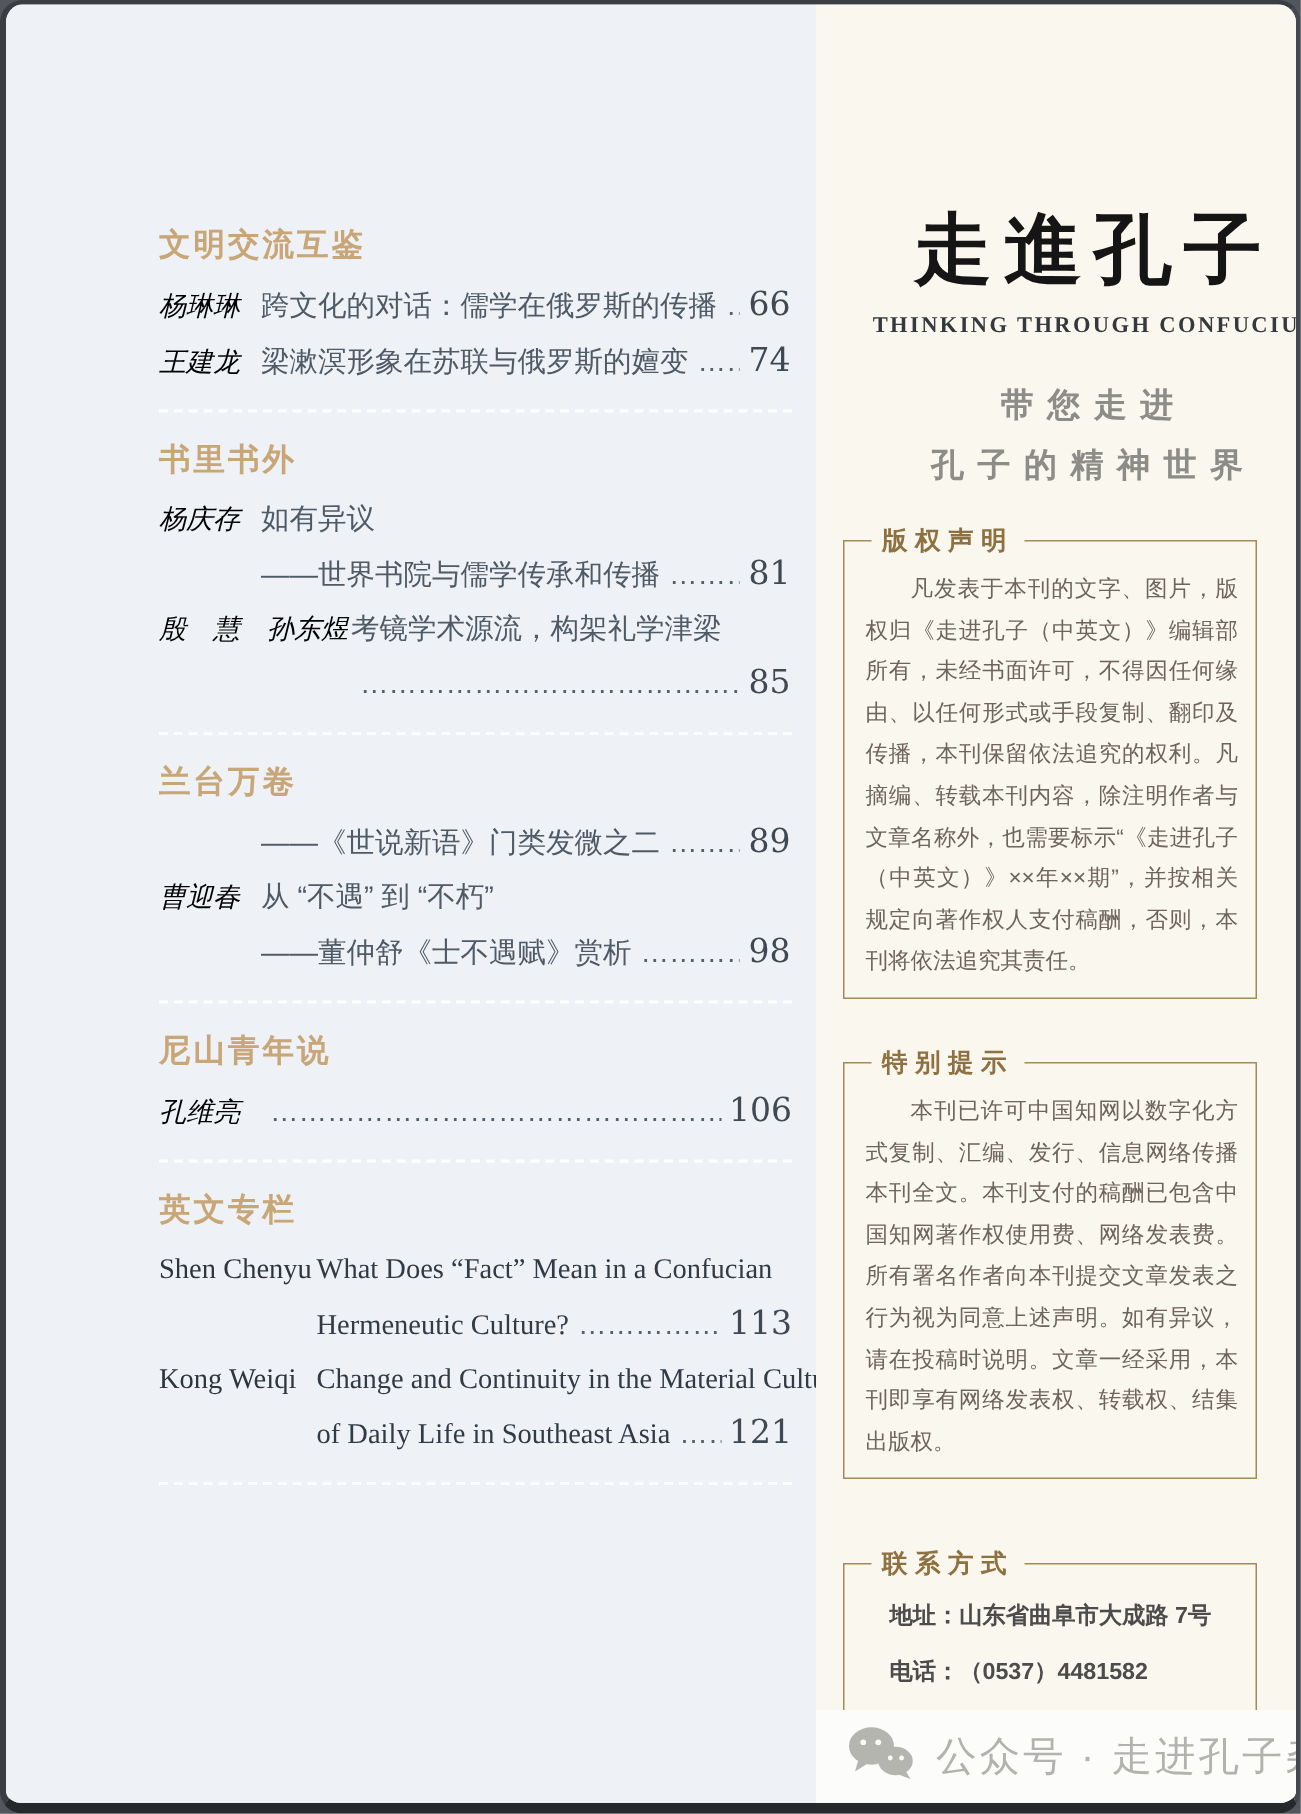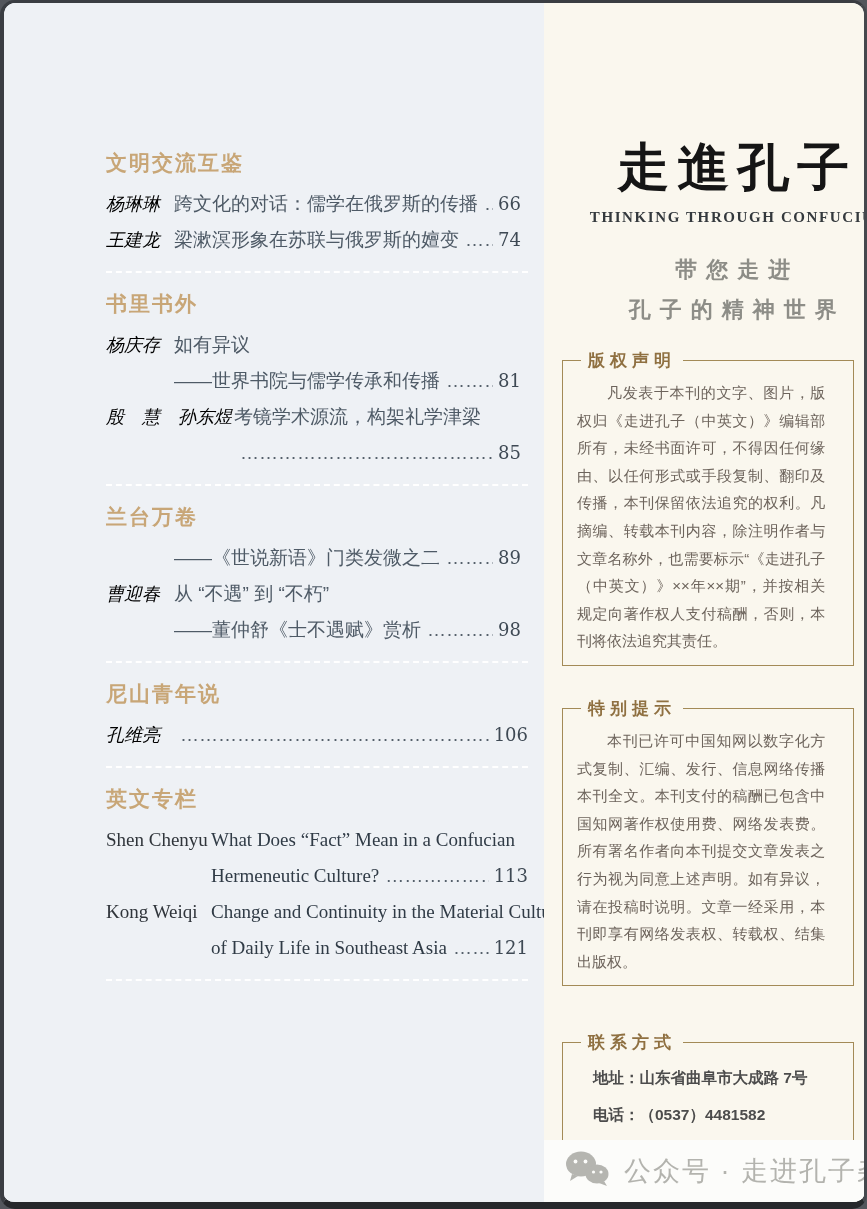--- a/index.html
+++ b/index.html
@@ -12,28 +12,28 @@
   .toc-section{padding-bottom:13px;margin-bottom:17px;border-bottom:2px dashed rgba(255,255,255,0.95);}
   .toc-heading{color:#c8a677;font-size:21px;font-weight:bold;letter-spacing:2px;margin:0 0 9px 0;}
   .toc-row{display:flex;align-items:baseline;line-height:36px;font-size:19px;color:#4e5a66;}
   .author{font-family:"DejaVu Serif",serif;font-style:italic;font-size:18px;color:#000000;flex:none;}
   .w68{width:68px;} .w128{width:128px;} .w105{width:105px;}
   .ind68{padding-left:68px;} .ind128{padding-left:128px;} .ind105{padding-left:105px;}
   .title{white-space:nowrap;flex:none;}
   .en .title{font-family:"Liberation Serif",serif;color:#303b46;}
   .en .author{font-family:"Liberation Serif",serif;font-style:normal;font-size:19px;color:#30353b;}
   .dots{flex:1 1 auto;overflow:hidden;white-space:nowrap;color:#55606b;margin:0 5px 0 6px;}
-  .pagenum{flex:none;min-width:30px;text-align:left;color:#3e4954;font-family:"DejaVu Serif",serif;font-size:18px;}
+  .pagenum{flex:none;min-width:30px;text-align:center;color:#3e4954;font-family:"DejaVu Serif",serif;font-size:22px;}
   
   .right-page{flex:1;background:#faf7ee;position:relative;}
   .masthead{text-align:center;margin-top:138px;}
   .logo{font-family:"DejaVu Serif",serif;font-weight:bold;font-size:52px;color:#151515;letter-spacing:8px;line-height:1;}
   .subtitle{margin-top:16px;font-family:"Liberation Serif",serif;font-weight:bold;font-size:15px;letter-spacing:1.6px;color:#34393d;}
   .tagline{margin-top:24px;color:#8d8d87;font-weight:bold;font-size:22px;letter-spacing:9px;line-height:40px;}
-  .gold-box{position:relative;border:1px solid #a38a57;margin:30px 76px 0 18px;padding:13px 26px 8px 12px;}
+  .gold-box{position:relative;border:1px solid #a38a57;margin:30px 76px 0 18px;padding:13px 10px 8px 12px;}
   .box-title{position:absolute;top:-12px;left:18px;background:#faf7ee;padding:0 7px;
              color:#8f7041;font-weight:bold;font-size:17px;letter-spacing:5px;white-space:nowrap;}
   .box-body{font-size:15px;line-height:1.84;color:#6d645c;text-align:justify;text-indent:2em;margin:5px 2px 2px 2px;}
   .box-copyright{margin-top:30px;} .box-notice{margin-top:42px;} .box-contact{margin-top:56px;}
   .contact-body{padding:4px 0 6px 18px;line-height:2.35;font-size:15.5px;font-weight:bold;color:#4c4c4c;}
   .contact-line{white-space:nowrap;}
   .contact-email{font-family:"Liberation Serif",serif;font-weight:normal;color:#6b6b66;}
   
   .watermark{position:absolute;left:0;right:0;bottom:0;height:62px;background:#fcfcfa;
              display:flex;align-items:center;padding-left:20px;box-sizing:border-box;}

